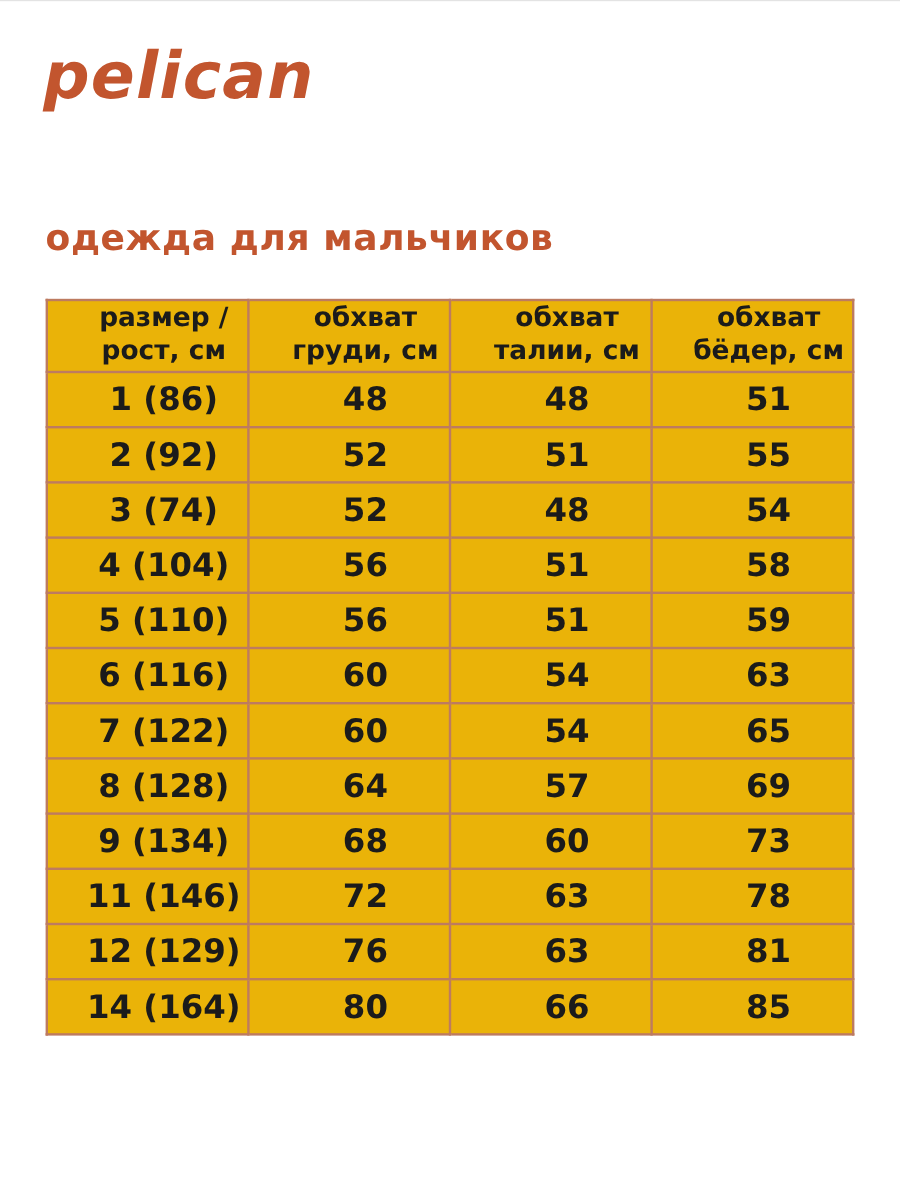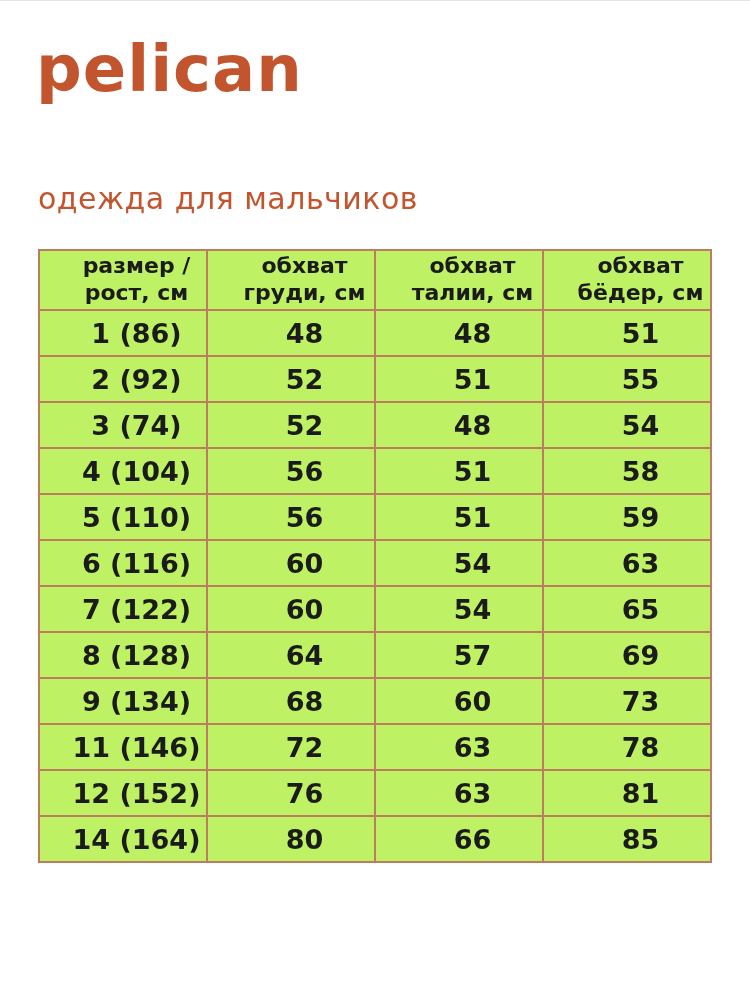--- a/index.html
+++ b/index.html
@@ -14,32 +14,33 @@
     background:var(--bg);
     font-family:"DejaVu Sans","Liberation Sans",sans-serif;
     color:var(--text);
     position:relative;
     border-top:1px solid #e3e3e3;
   }
   .logo{
     position:absolute;
     left:36px;
     top:36px;
-    font-size:64px;
+    font-size:54px;
     font-weight:bold;
     letter-spacing:1px;
     color:var(--accent);
     line-height:1;
+    font-style:italic;
   }
   .page-title{
     position:absolute;
     left:38px;
     top:183px;
     font-size:30px;
-    font-weight:normal;
+    font-weight:bold;
     color:var(--accent);
     line-height:1;
     letter-spacing:0.5px;
   }
   .size-table-wrap{
     position:absolute;
     left:38px;
     top:248px;
     width:674px;
   }
@@ -47,21 +48,21 @@
     width:100%;
     border-collapse:collapse;
     table-layout:fixed;
   }
   th,td{
     border:2px solid var(--table-border);
     text-align:center;
     vertical-align:middle;
     font-weight:bold;
     color:var(--text);
-    background:#bef264;
+    background:#eab308;
     width:25%;
     padding-left:27px;
   }
   th{
     height:60px;
     font-size:22px;
     line-height:1.22;
     white-space:pre-line;
     font-weight:bold;
   }
@@ -146,21 +147,21 @@
           <td>60</td>
           <td>73</td>
         </tr>
         <tr>
           <td>11 (146)</td>
           <td>72</td>
           <td>63</td>
           <td>78</td>
         </tr>
         <tr>
-          <td>12 (152)</td>
+          <td>12 (129)</td>
           <td>76</td>
           <td>63</td>
           <td>81</td>
         </tr>
         <tr>
           <td>14 (164)</td>
           <td>80</td>
           <td>66</td>
           <td>85</td>
         </tr>

